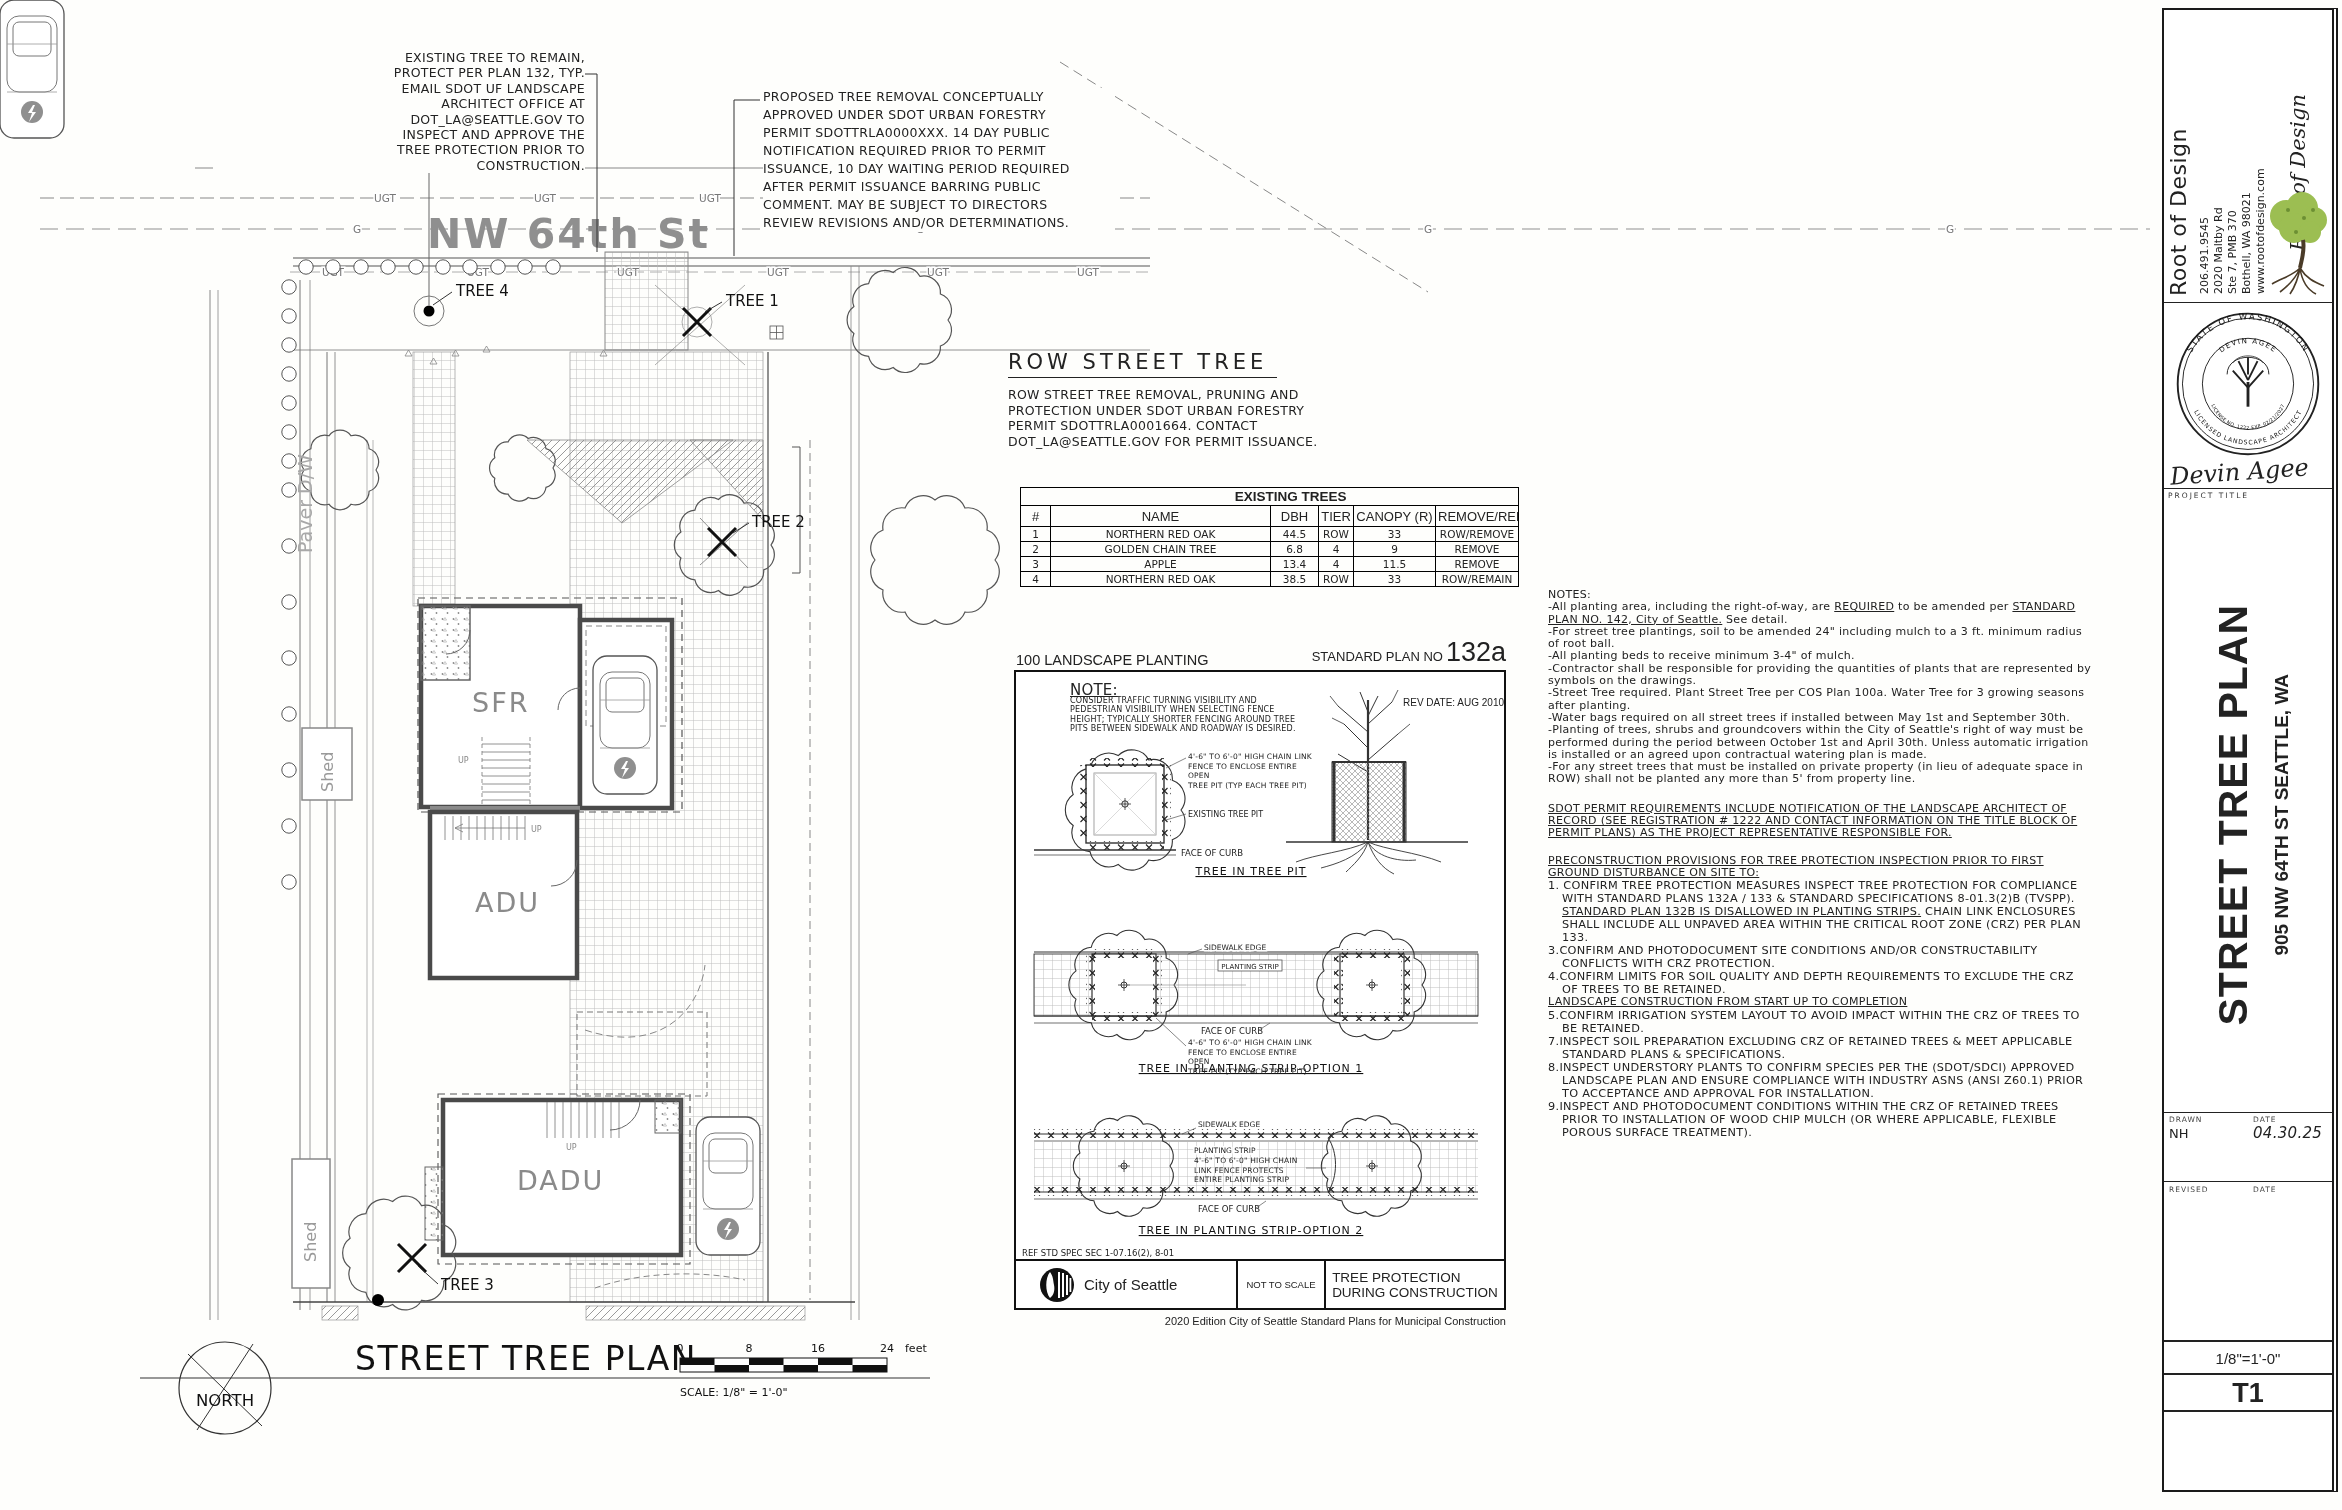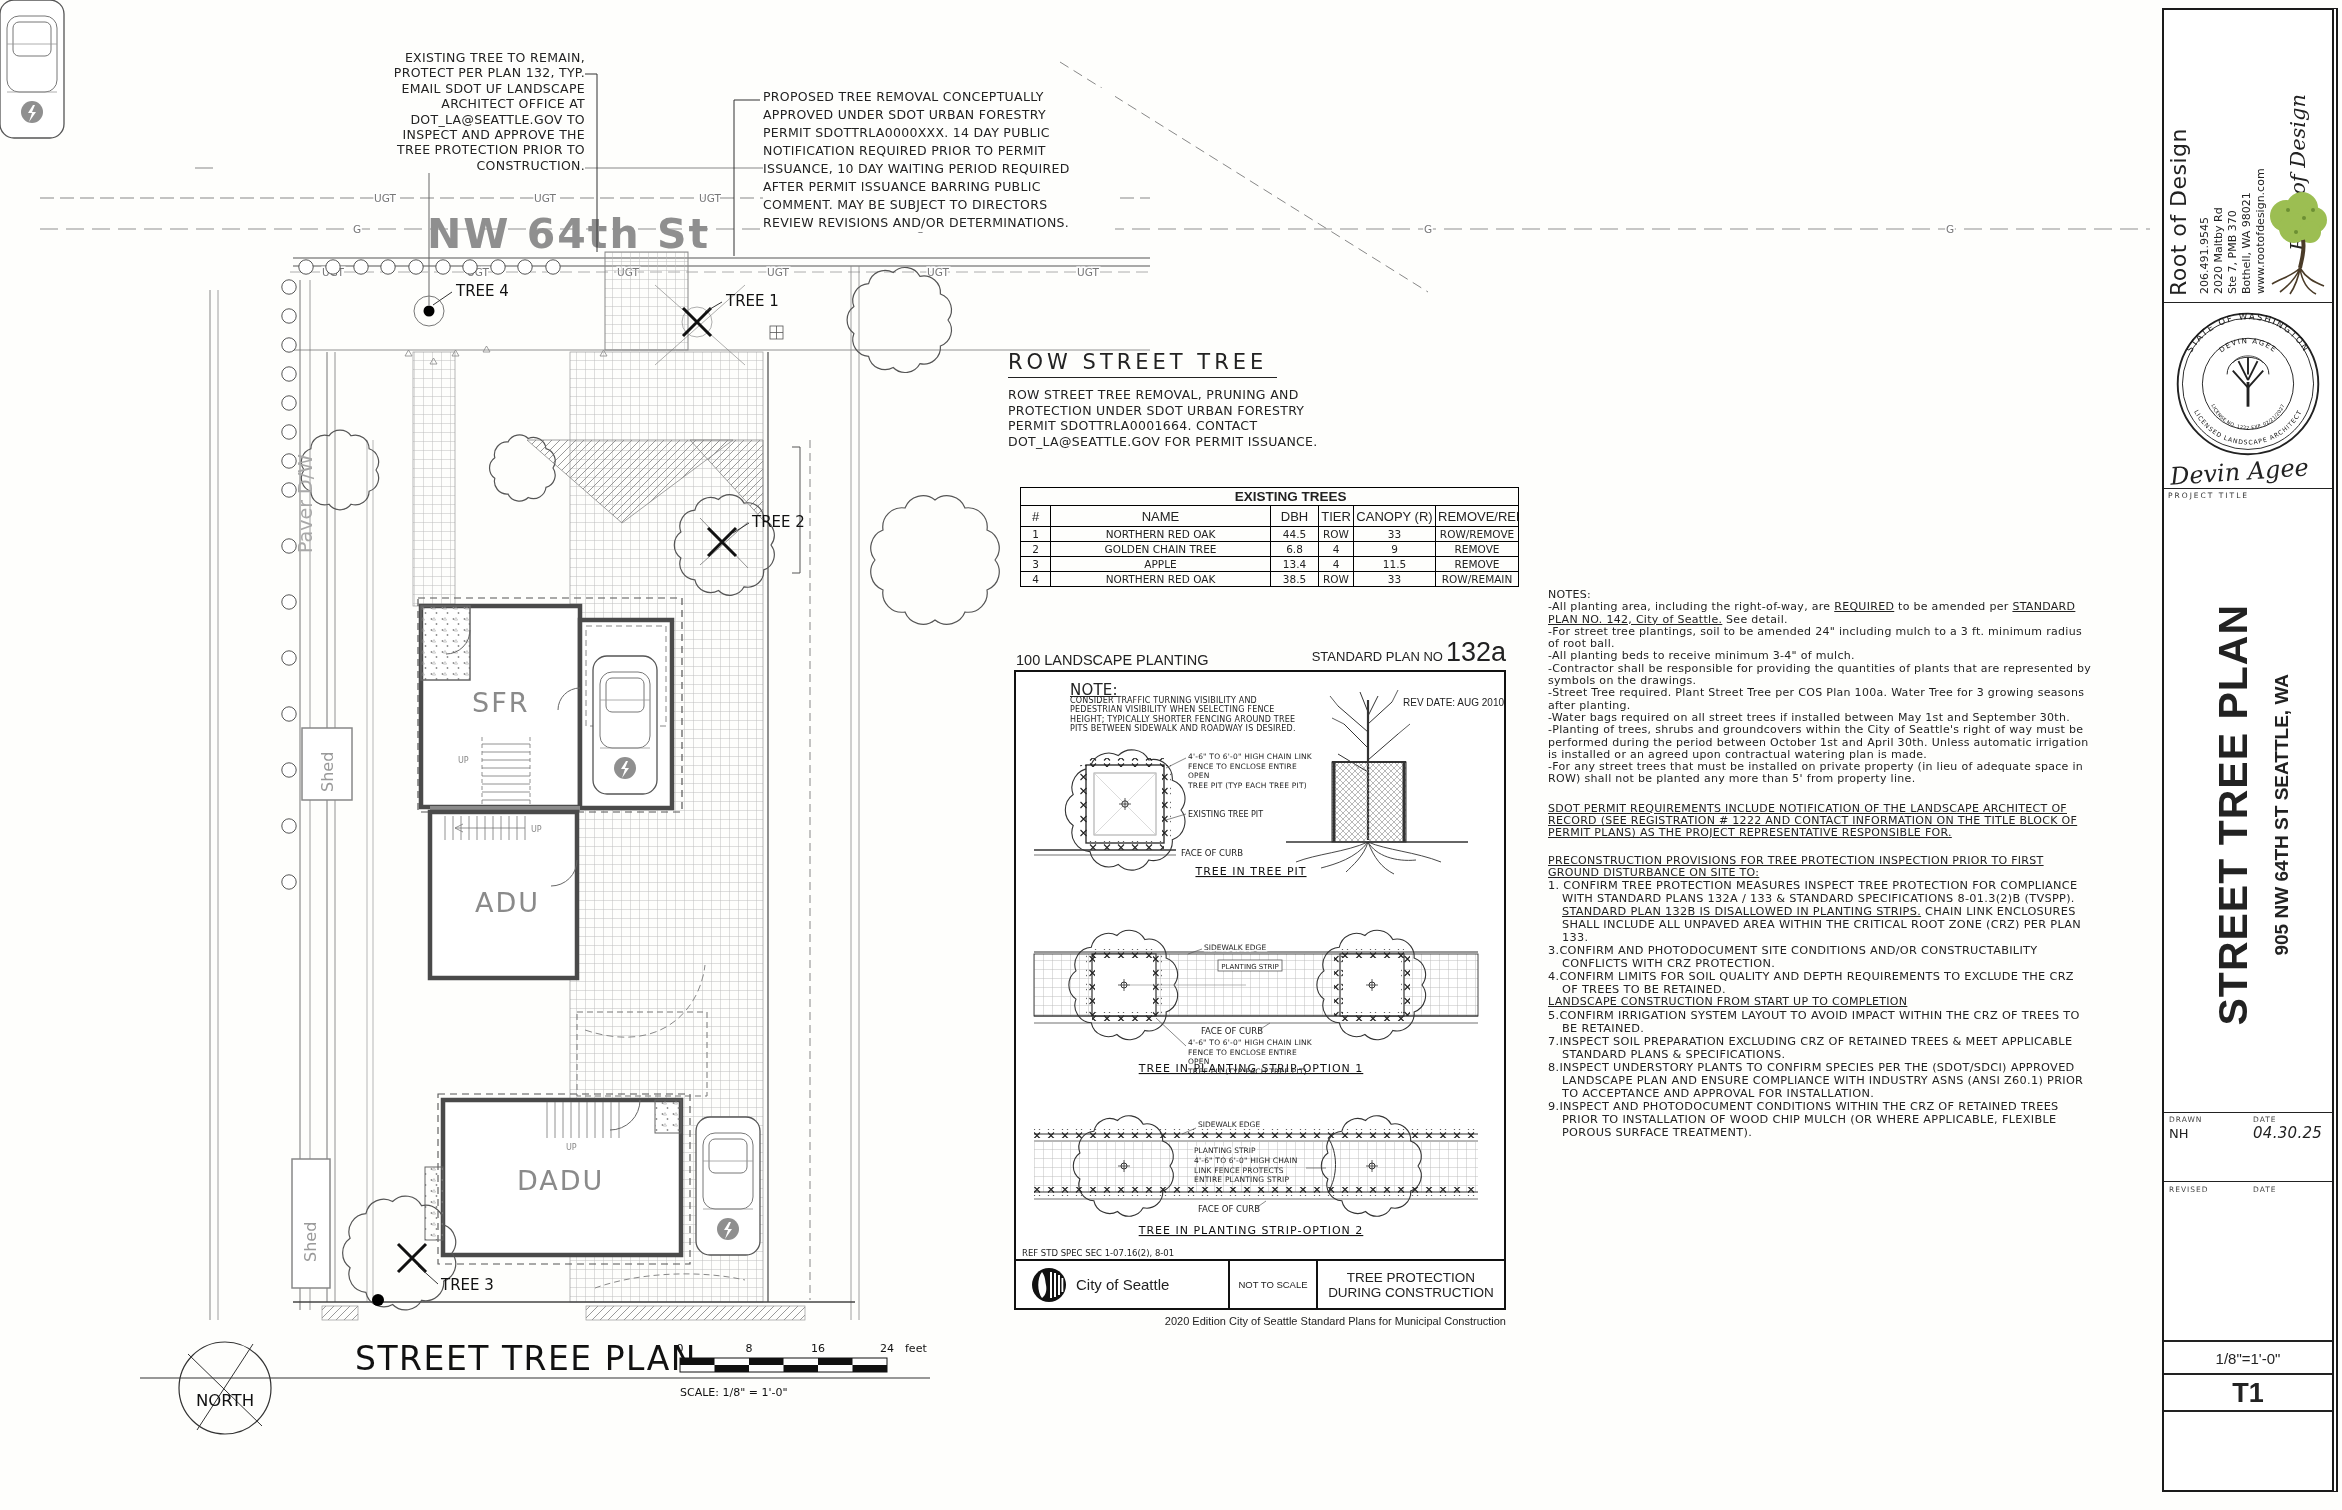--- a/index.html
+++ b/index.html
@@ -37,24 +37,24 @@
   #sp-head .rh{position:absolute;right:0;bottom:2px;font-size:13px;}
   #sp-head .num{font-size:27px;margin-left:3px;}
   #sp-box{position:relative;margin-top:0;border:2px solid #111;height:636px;background:#fff;}
   #sp-box .ov{position:absolute;font-size:8px;line-height:9.5px;letter-spacing:.2px;}
   #sp-rev{position:absolute;right:0;top:25px;font-size:10px;font-family:"Liberation Sans",sans-serif;}
   #sp-note{left:54px;top:14px;width:235px;}
   #sp-note .nh{font-size:15px;text-decoration:underline;}
   #sp-note .nb{font-size:8px;line-height:9.6px;}
   #sp-foot{position:absolute;left:0;right:0;bottom:0;height:47px;border-top:2px solid #111;display:flex;
            font-family:"Liberation Sans",sans-serif;}
-  #sp-foot .c1{width:198px;display:flex;align-items:center;gap:8px;padding-left:14px;}
+  #sp-foot .c1{width:198px;display:flex;align-items:center;gap:8px;padding-left:22px;}
   #sp-foot .c1 .lbl{font-size:15px;}
   #sp-foot .c2{width:86px;border-left:2px solid #111;border-right:2px solid #111;display:flex;align-items:center;justify-content:center;font-size:9.5px;}
-  #sp-foot .c3{flex:1;display:flex;align-items:center;justify-content:center;text-align:center;font-size:13.5px;line-height:15px;}
+  #sp-foot .c3{flex:1;display:flex;align-items:center;justify-content:center;text-align:left;font-size:13.5px;line-height:15px;}
   #sp-cap{margin-top:5px;text-align:right;font-size:11px;font-family:"Liberation Sans",sans-serif;}
   
   #tblock{left:2162px;top:8px;width:176px;height:1484px;background:#fff;
           border:2px solid #1a1a1a;border-right:6px double #1a1a1a;box-sizing:border-box;}
   .vtext{writing-mode:vertical-rl;transform:rotate(180deg);white-space:nowrap;}
   #tb-s1{position:absolute;left:0;top:0;width:100%;height:292px;border-bottom:1.5px solid #222;}
   #tb-s1 .firm{position:absolute;left:2px;top:10px;height:276px;font-size:22px;letter-spacing:.5px;}
   #tb-s1 .cline{position:absolute;top:14px;height:270px;font-size:11px;}
   #tb-s1 .script{position:absolute;left:122px;top:6px;height:235px;font-family:"DejaVu Serif",serif;font-style:italic;font-size:21px;}
   #tb-s2{position:absolute;left:0;top:292px;width:100%;height:186px;border-bottom:1.5px solid #222;}

